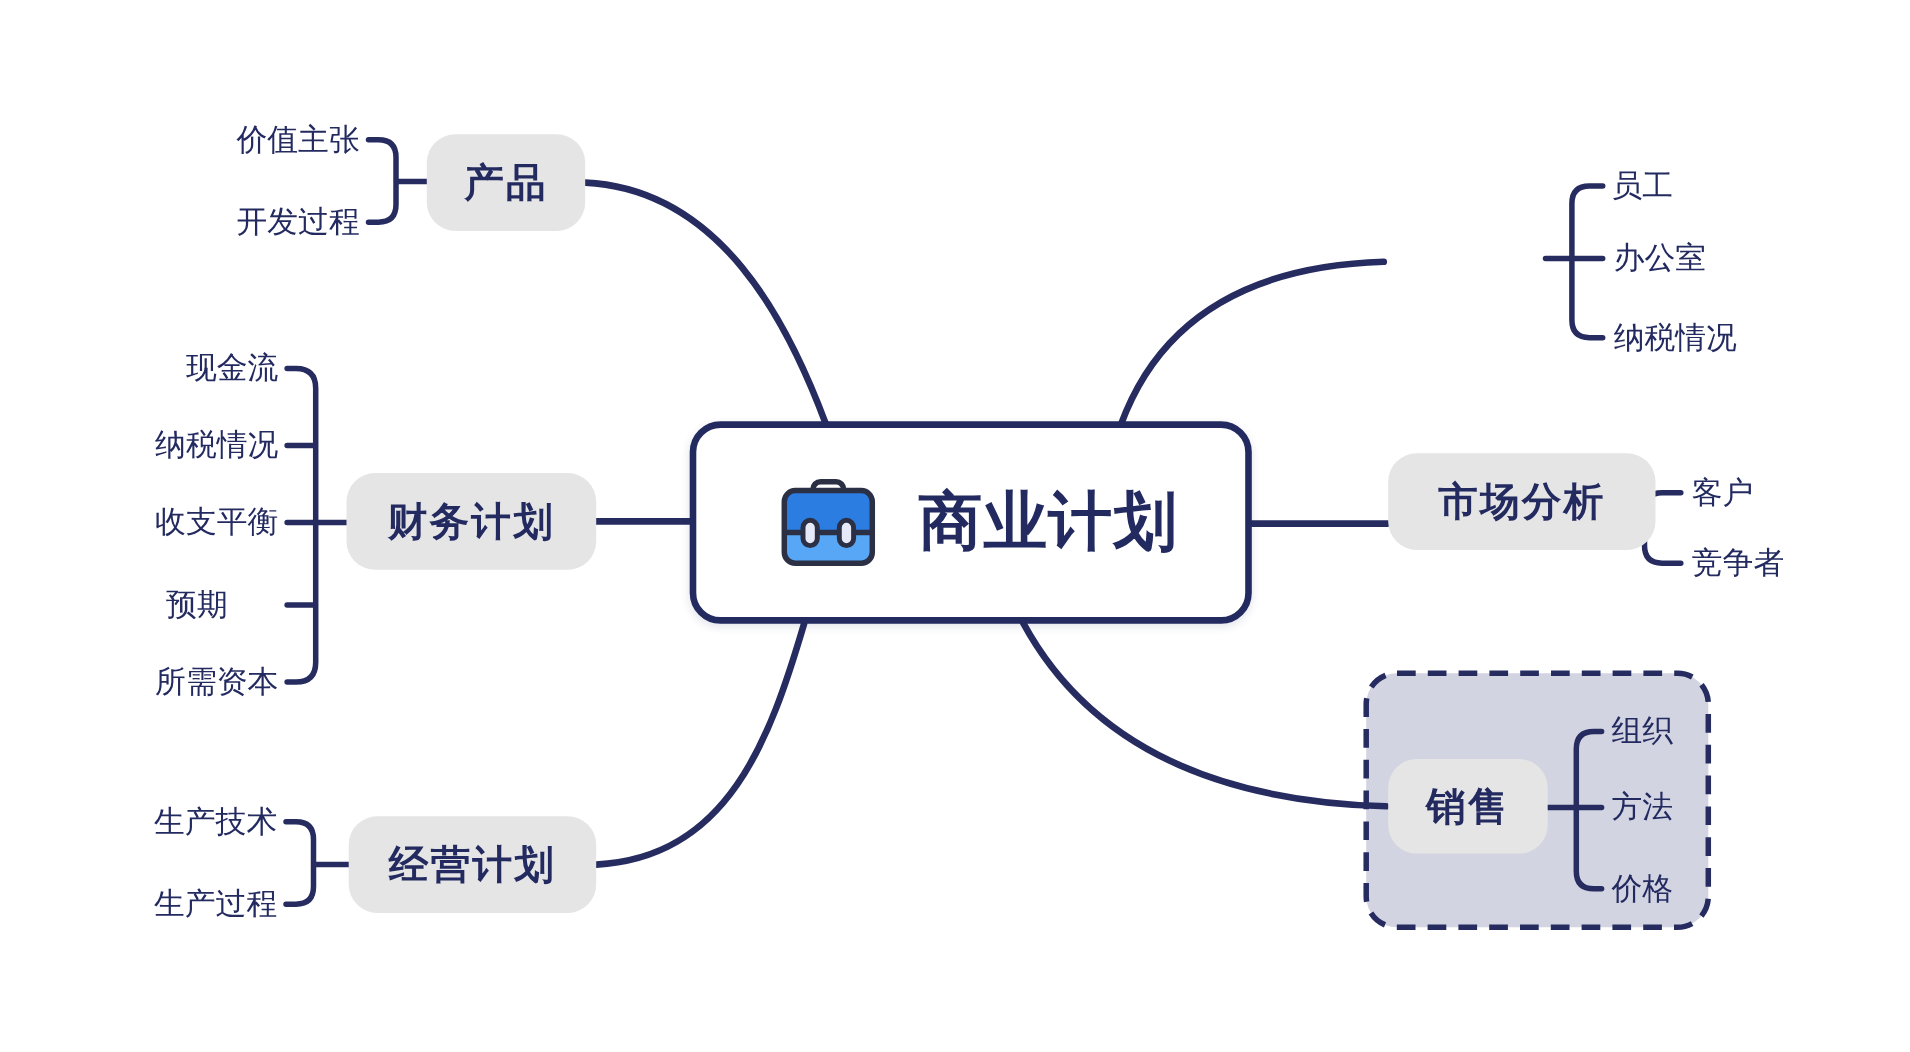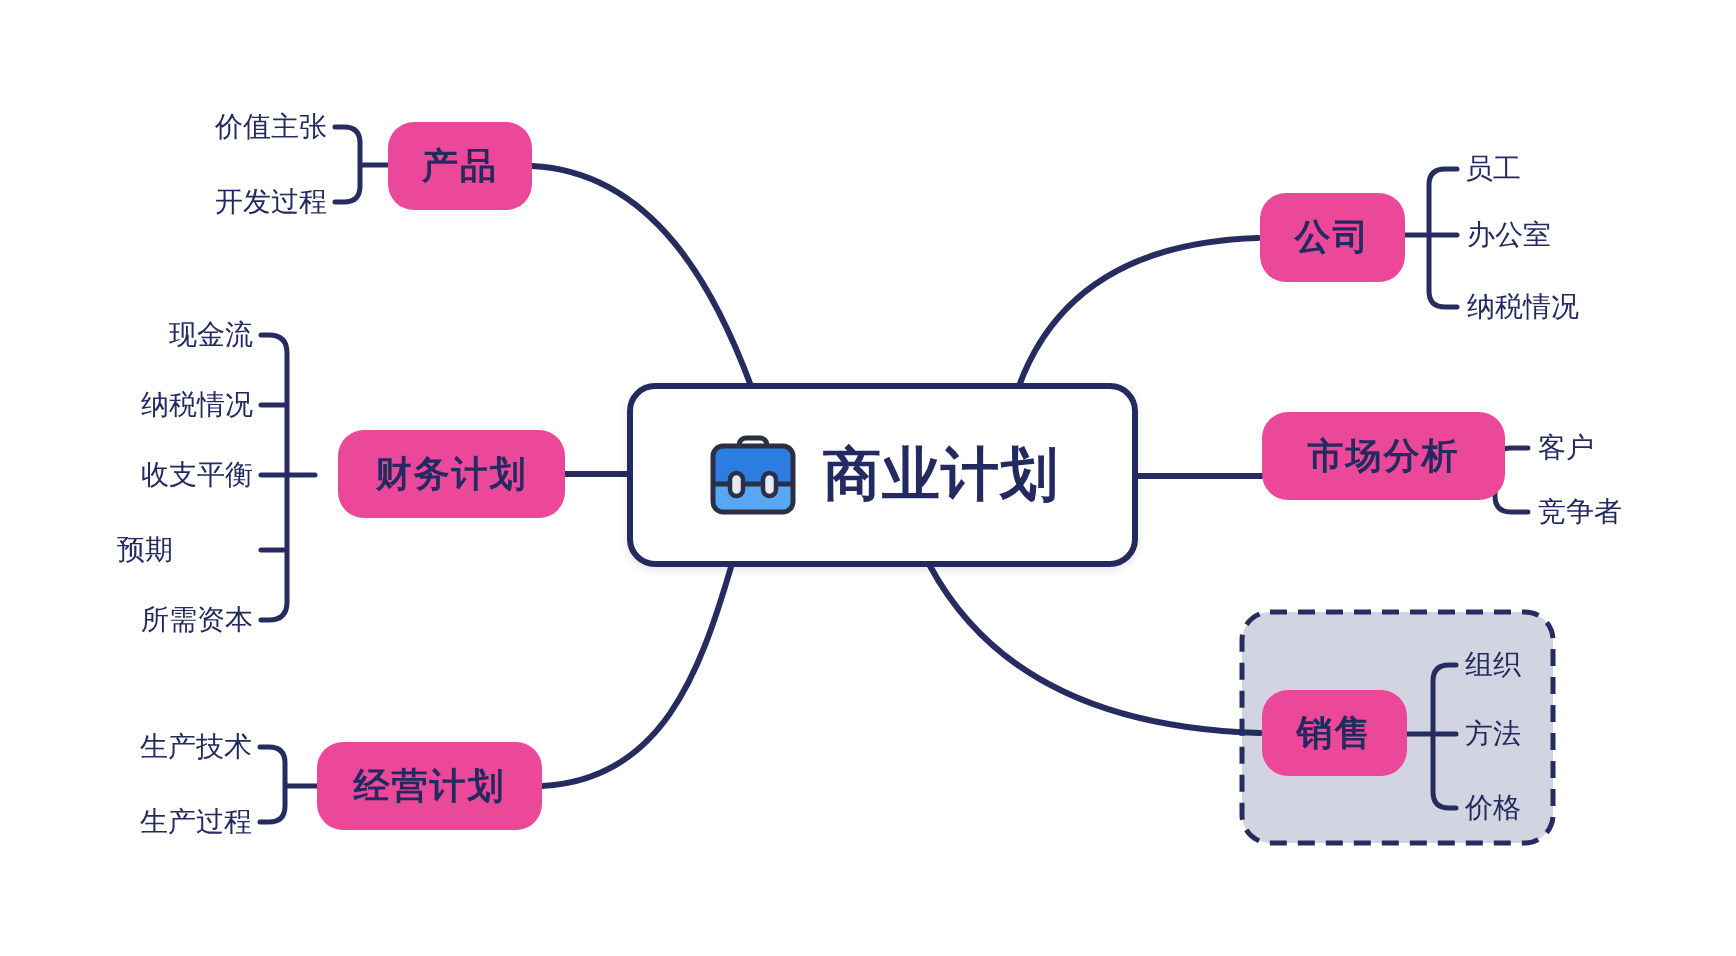--- a/index.html
+++ b/index.html
@@ -4,36 +4,36 @@
 <style>
   html,body { margin:0; padding:0; background:#ffffff; }
   .canvas {
     position:relative; width:1736px; height:956px; background:#ffffff;
     overflow:hidden; font-family:"Liberation Sans", sans-serif;
   }
   svg.wires { position:absolute; left:0; top:0; width:1736px; height:956px; }
 
   .node {
     position:absolute; display:flex; align-items:center; justify-content:center;
-    background:#ec4899; border-radius:26px; color:#232a60;
+    background:#e5e5e5; border-radius:26px; color:#232a60;
     font-weight:700; font-size:36px; letter-spacing:2px; white-space:nowrap;
     box-sizing:border-box;
   }
   .node-product    { left:388px;  top:122px; width:144px; height:88px; }
-  .node-finance    { left:315px;  top:430px; width:227px; height:88px;margin-left:23px; }
+  .node-finance    { left:315px;  top:430px; width:227px; height:88px; }
   .node-operations { left:317px;  top:742px; width:225px; height:88px; }
   .node-company    { left:1260px; top:193px; width:145px; height:89px; }
   .node-market     { left:1262px; top:412px; width:243px; height:88px; }
   .node-sales      { left:1262px; top:690px; width:145px; height:86px; }
 
   .center-node {
     position:absolute; left:627px; top:383px; width:511px; height:184px;
     background:#ffffff; border:6px solid #232a60; border-radius:28px;
     box-sizing:border-box; display:flex; align-items:center;
-    padding-left:76px; gap:26px;
+    padding-left:76px; gap:38px;
     box-shadow:0 3px 8px rgba(35,42,96,0.12);
   }
   .center-label {
     color:#232a60; font-weight:800; font-size:58px; letter-spacing:1px;
     white-space:nowrap;
   }
 
   .leaf {
     position:absolute; transform:translateY(-50%);
     color:#232a60; font-size:28px; font-weight:400; white-space:nowrap;
@@ -83,37 +83,34 @@
 
   <div class="node node-product">
     <span>产品</span>
   </div>
   <div class="node node-finance">
     <span>财务计划</span>
   </div>
   <div class="node node-operations">
     <span>经营计划</span>
   </div>
-  <div class="node node-company">
-    <span>公司</span>
-  </div>
   <div class="node node-market">
     <span>市场分析</span>
   </div>
   <div class="node node-sales">
     <span>销售</span>
   </div>
 
   <span class="leaf r" style="right:1409px; top:127px">价值主张</span>
   <span class="leaf r" style="right:1409px; top:202px">开发过程</span>
 
   <span class="leaf r" style="right:1483px; top:335px">现金流</span>
   <span class="leaf r" style="right:1483px; top:405px">纳税情况</span>
   <span class="leaf r" style="right:1483px; top:475px">收支平衡</span>
-  <span class="leaf r" style="right:1563px; top:550px">预期</span>
+  <span class="leaf r" style="right:1529px; top:550px">预期</span>
   <span class="leaf r" style="right:1483px; top:620px">所需资本</span>
 
   <span class="leaf r" style="right:1484px; top:747px">生产技术</span>
   <span class="leaf r" style="right:1484px; top:822px">生产过程</span>
 
   <span class="leaf" style="left:1465px; top:169px">员工</span>
   <span class="leaf" style="left:1467px; top:235px">办公室</span>
   <span class="leaf" style="left:1467px; top:307px">纳税情况</span>
 
   <span class="leaf" style="left:1538px; top:448px">客户</span>

